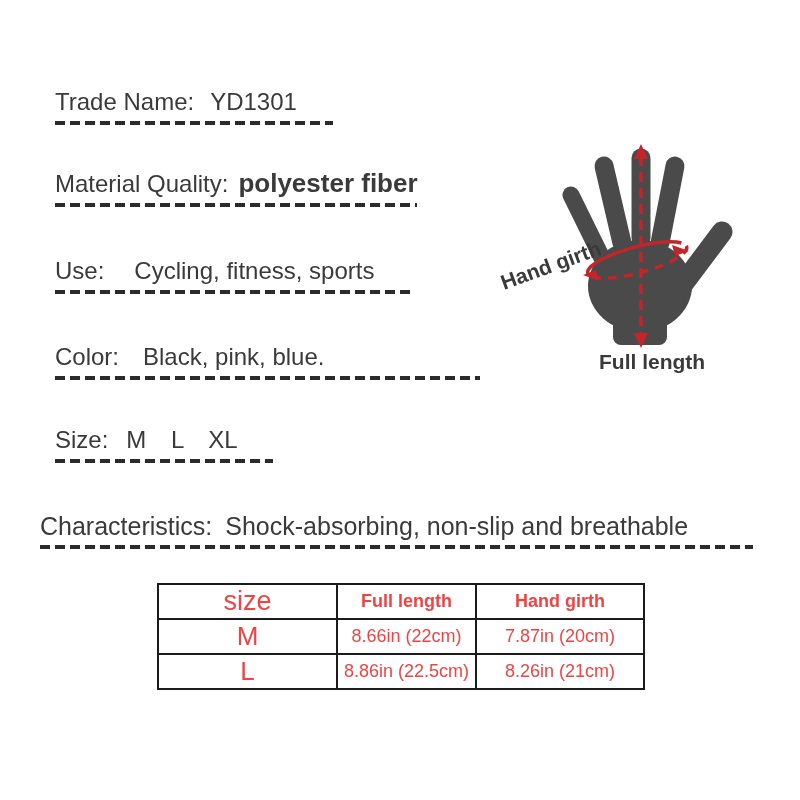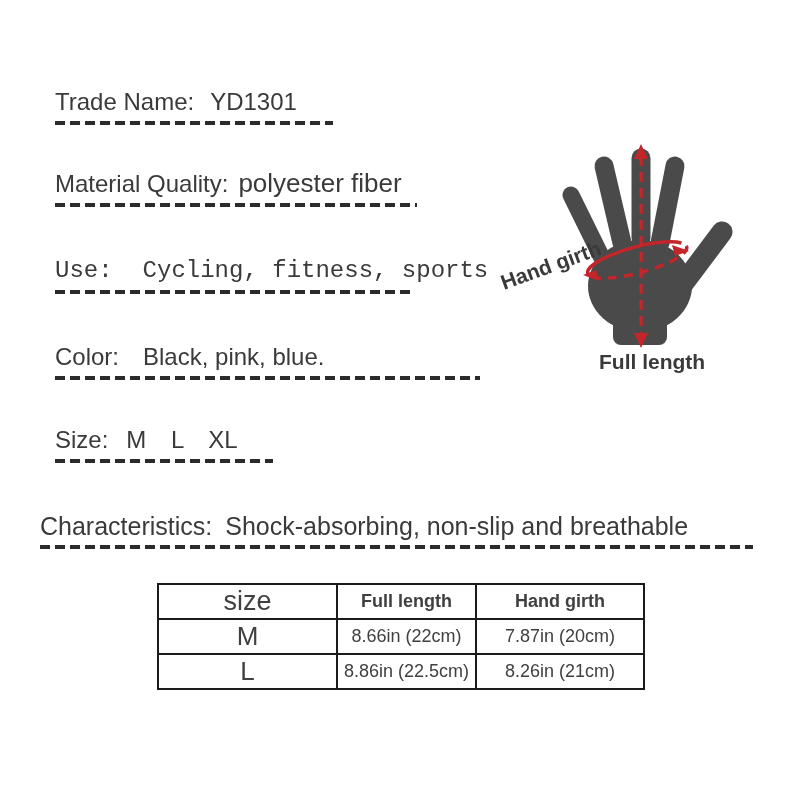--- a/index.html
+++ b/index.html
@@ -8,35 +8,35 @@
     font-family:"Liberation Sans", sans-serif;color:#3a3a3a;
   }
   
   .field{position:absolute;left:55px;}
   .field .line{font-size:24px;line-height:31px;white-space:pre;color:#3a3a3a;}
   .field .label{display:inline-block;}
   .field .value{display:inline-block;}
   .dash{height:4px;margin-top:4px;
         background:repeating-linear-gradient(90deg,#2b2b2b 0 10px,transparent 10px 15px);}
   .f0{top:86px;}  .f0 .value{margin-left:16px;} .f0 .dash{width:278px;}
-  .f1{top:168px;} .f1 .value{margin-left:10px;font-size:26px;} .f1 .dash{width:362px;}
-  .f2{top:255px;font-family:Liberation Mono, monospace;} .f2 .value{margin-left:30px;} .f2 .dash{width:355px;}
+  .f1{top:168px;} .f1 .value{margin-left:10px;font-size:26px;font-weight:bold;} .f1 .dash{width:362px;}
+  .f2{top:255px;} .f2 .value{margin-left:30px;} .f2 .dash{width:355px;}
   .f3{top:341px;} .f3 .value{margin-left:24px;} .f3 .dash{width:425px;}
   .f4{top:424px;} .f4 .value{margin-left:18px;word-spacing:18px;} .f4 .dash{width:218px;}
   .f5{top:502px;left:40px;} .f5 .line{font-size:25px;line-height:32px;}
   .f5 .value{margin-left:13px;margin-top:8px;} .f5 .dash{width:713px;margin-top:3px;}
   
   .hand-diagram{position:absolute;left:498px;top:138px;width:265px;height:245px;}
   .hand-diagram svg{display:block;}
   .diagram-text{font-family:"Liberation Sans", sans-serif;font-size:21px;font-weight:600;fill:#3a3a3a;}
   
   .spec-table{position:absolute;left:157px;top:583px;border-collapse:collapse;table-layout:fixed;}
   .spec-table th,.spec-table td{
     border:2px solid #1b1b1b;height:33px;padding:0 2px;text-align:center;
-    vertical-align:middle;color:#404040;overflow:hidden;white-space:nowrap;}
+    vertical-align:middle;color:#ef4444;overflow:hidden;white-space:nowrap;}
   .spec-table th{font-size:18px;font-weight:700;}
   .spec-table th.size-h{font-size:27px;font-weight:400;}
   .spec-table td{font-size:18px;font-weight:400;}
   .spec-table td.size-c{font-size:26px;}
 </style>
 </head>
 <body>
 
 <div class="canvas">
 

